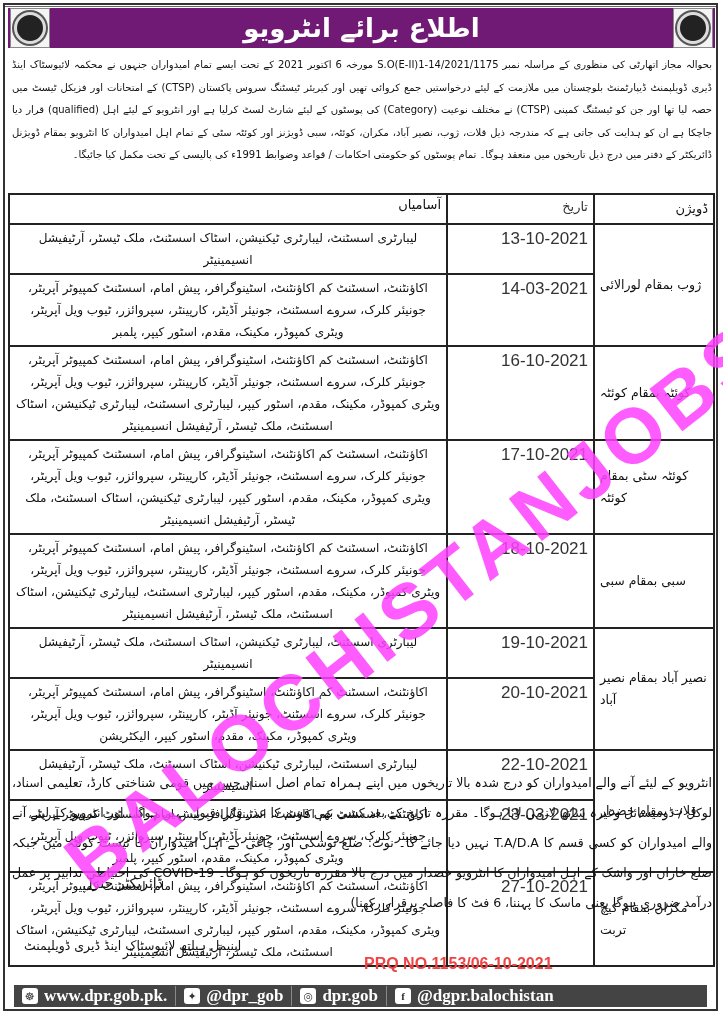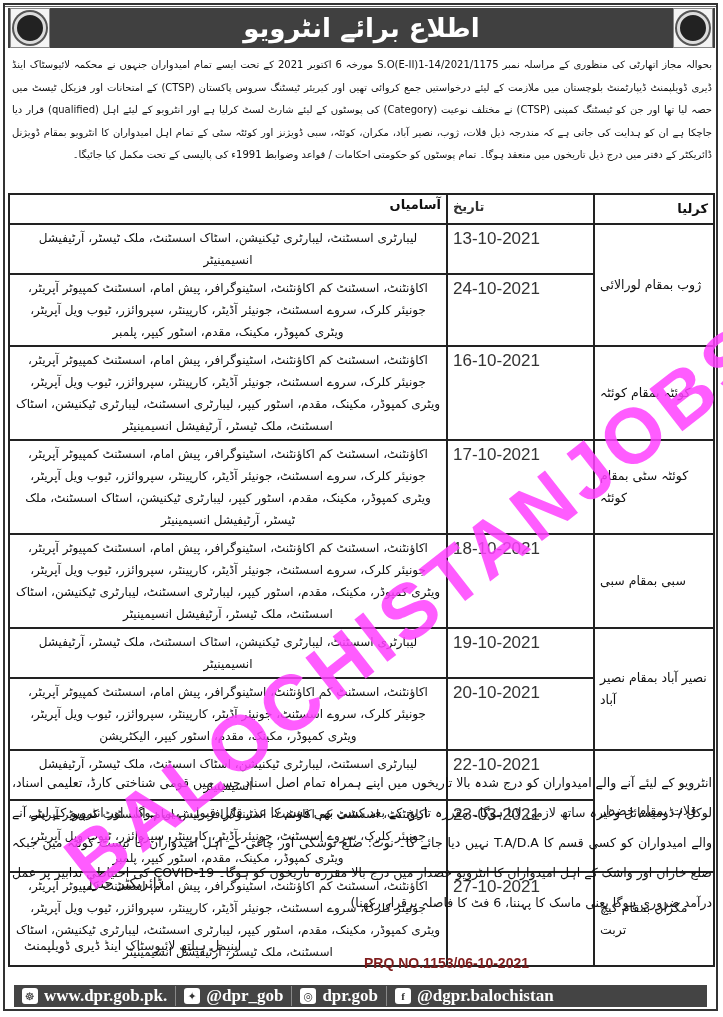--- a/index.html
+++ b/index.html
@@ -1,35 +1,35 @@
 <!DOCTYPE html>
 <html><head>
 <meta charset="utf-8">
 <style>
   html, body { margin:0; padding:0; background:#fff; }
   body { width:723px; height:1017px; position:relative; overflow:hidden; font-family:"DejaVu Sans", sans-serif; color:#111; }
   .frame { position:absolute; left:3px; top:3px; width:715px; height:1008px; border:2px solid #333; box-sizing:border-box; }
   .topbar { position:absolute; left:3px; top:0; width:715px; height:6px; background:#fff; border-bottom:1px solid #666; }
-  .header { position:absolute; left:8px; top:8px; width:707px; height:40px; background:#404040; display:flex; align-items:center; justify-content:center; }
+  .header { position:absolute; left:8px; top:8px; width:707px; height:40px; background:#701a75; display:flex; align-items:center; justify-content:center; }
   .logo { position:absolute; top:8px; width:40px; height:40px; background:#f4f4f4; border:1px solid #888; box-sizing:border-box; display:flex; align-items:center; justify-content:center; }
   .logo.left { left:10px; }
   .logo.right { right:10px; }
   .logo .mark { width:26px; height:26px; border-radius:50%; background:#222; border:3px solid #ddd; box-shadow:0 0 0 2px #555; }
   .title { color:#fff; font-size:26px; font-weight:bold; direction:rtl; font-family:"DejaVu Sans", sans-serif; }
   .intro { position:absolute; left:12px; top:54px; width:700px; direction:rtl; text-align:justify; font-size:10px; line-height:22.5px; font-family:"DejaVu Sans", sans-serif; }
   table.sched { position:absolute; left:8px; top:193px; width:707px; border-collapse:collapse; direction:rtl; font-size:12px; }
   table.sched td, table.sched th { border:2px solid #222; padding:2px 5px; vertical-align:top; }
-  table.sched th { font-weight:bold; text-align:right; height:22px; font-size:13px;border-radius:13px; }
+  table.sched th { font-weight:normal; text-align:right; height:22px; font-size:13px;border-radius:13px; }
   .div-cell { width:108px; text-align:left; vertical-align:middle !important; font-size:12.5px; line-height:22px; }
-  .date-cell { width:135px; text-align:left; font-family:"Liberation Sans", sans-serif; font-size:17px; color:#333; padding-top:4px !important; }
+  .date-cell { width:135px; text-align:right; font-family:"Liberation Sans", sans-serif; font-size:17px; color:#333; padding-top:4px !important; }
   .posts-cell { text-align:center; line-height:22px; font-size:12px; }
   .notes { position:absolute; left:12px; top:768px; width:700px; direction:rtl; text-align:justify; font-size:12.5px; line-height:30px; }
   .sig1 { position:absolute; right:560px; top:875px; direction:rtl; font-size:14px; }
   .sig2 { position:absolute; left:24px; top:938px; direction:rtl; font-size:12.5px; }
-  .prq { position:absolute; left:364px; top:955px; font-family:"Liberation Sans", sans-serif; font-size:14px; font-weight:bold; color:#7f1d1d; }
+  .prq { position:absolute; left:364px; top:955px; font-family:"Liberation Sans", sans-serif; font-size:16px; font-weight:bold; color:#ef4444; }
   .footer { position:absolute; left:14px; top:985px; width:693px; height:22px; background:#444; display:flex; align-items:center; color:#fff; font-family:"Liberation Serif", serif; font-size:17px; font-weight:bold; }
   .footer .seg { display:flex; align-items:center; gap:6px; padding:0 8px; }
   .footer .seg.sep { border-left:1px solid #888; }
   .ico { display:inline-flex; align-items:center; justify-content:center; width:16px; height:16px; font-size:11px; background:#fff; color:#333; border-radius:3px; font-family:"DejaVu Sans", sans-serif; }
   .watermark { position:absolute; left:-40px; top:490px; transform:rotate(-38deg); transform-origin:center; font-family:"Liberation Sans", sans-serif; font-weight:bold; font-size:78px; letter-spacing:6px; color:#ff40ff; opacity:0.85; white-space:nowrap; pointer-events:none; }
 </style>
 </head>
 <body>
 
 <div class="topbar"></div>
@@ -49,31 +49,31 @@
   <span>بحوالہ مجاز اتھارٹی کی منظوری کے مراسلہ نمبر S.O(E-II)1-14/2021/1175 مورخہ 6 اکتوبر 2021 کے تحت ایسے تمام امیدواران جنہوں نے محکمہ لائیوسٹاک اینڈ</span>
   <span>ڈیری ڈویلپمنٹ ڈیپارٹمنٹ بلوچستان میں ملازمت کے لیئے درخواستیں جمع کروائی تھیں اور کیریئر ٹیسٹنگ سروس پاکستان (CTSP) کے امتحانات اور فزیکل ٹیسٹ میں حصہ</span>
   <span>لیا تھا اور جن کو ٹیسٹنگ کمپنی (CTSP) نے مختلف نوعیت (Category) کی پوسٹوں کے لیئے شارٹ لسٹ کرلیا ہے اور انٹرویو کے لیئے اہل (qualified) قرار دیا جاچکا</span>
   <span>ہے ان کو ہدایت کی جاتی ہے کہ مندرجہ ذیل قلات، ژوب، نصیر آباد، مکران، کوئٹہ، سبی ڈویژنز اور کوئٹہ سٹی کے تمام اہل امیدواران کا انٹرویو بمقام ڈویژنل ڈائریکٹر کے دفتر میں</span>
   <span>درج ذیل تاریخوں میں منعقد ہوگا۔ تمام پوسٹوں کو حکومتی احکامات / قواعد وضوابط 1991ء کی پالیسی کے تحت مکمل کیا جائیگا۔</span>
 </div>
 
 <table class="sched">
   <tbody>
       <tr>
-    <th class="div-cell">کرلیا</th>
-    <th class="date-cell" style="text-align:left;font-family:'DejaVu Sans',sans-serif;font-size:13px;padding-top:2px;margin-top:28px;">تاریخ</th>
+    <th class="div-cell">ڈویژن</th>
+    <th class="date-cell" style="text-align:right;font-family:'DejaVu Sans',sans-serif;font-size:13px;padding-top:2px;margin-top:28px;">تاریخ</th>
     <th>آسامیاں</th>
   </tr>
   <tr>
     <td class="div-cell" rowspan="2">ژوب بمقام لورالائی</td>
     <td class="date-cell">13-10-2021</td>
     <td class="posts-cell">لیبارٹری اسسٹنٹ، لیبارٹری ٹیکنیشن، اسٹاک اسسٹنٹ، ملک ٹیسٹر، آرٹیفیشل انسیمینیٹر</td>
   </tr>
   <tr>
-    <td class="date-cell">24-10-2021</td>
+    <td class="date-cell">14-03-2021</td>
     <td class="posts-cell">اکاؤنٹنٹ، اسسٹنٹ کم اکاؤنٹنٹ، اسٹینوگرافر، پیش امام، اسسٹنٹ کمپیوٹر آپریٹر، جونیئر کلرک، سروے اسسٹنٹ، جونیئر آڈیٹر، کارپینٹر، سپروائزر، ٹیوب ویل آپریٹر، ویٹری کمپوڈر، مکینک، مقدم، اسٹور کیپر، پلمبر</td>
   </tr>
   <tr>
     <td class="div-cell">کوئٹہ بمقام کوئٹہ</td>
     <td class="date-cell">16-10-2021</td>
     <td class="posts-cell">اکاؤنٹنٹ، اسسٹنٹ کم اکاؤنٹنٹ، اسٹینوگرافر، پیش امام، اسسٹنٹ کمپیوٹر آپریٹر، جونیئر کلرک، سروے اسسٹنٹ، جونیئر آڈیٹر، کارپینٹر، سپروائزر، ٹیوب ویل آپریٹر، ویٹری کمپوڈر، مکینک، مقدم، اسٹور کیپر، لیبارٹری اسسٹنٹ، لیبارٹری ٹیکنیشن، اسٹاک اسسٹنٹ، ملک ٹیسٹر، آرٹیفیشل انسیمینیٹر</td>
   </tr>
   <tr>
     <td class="div-cell" style="vertical-align:top;">کوئٹہ سٹی بمقام کوئٹہ</td>
     <td class="date-cell">17-10-2021</td>

